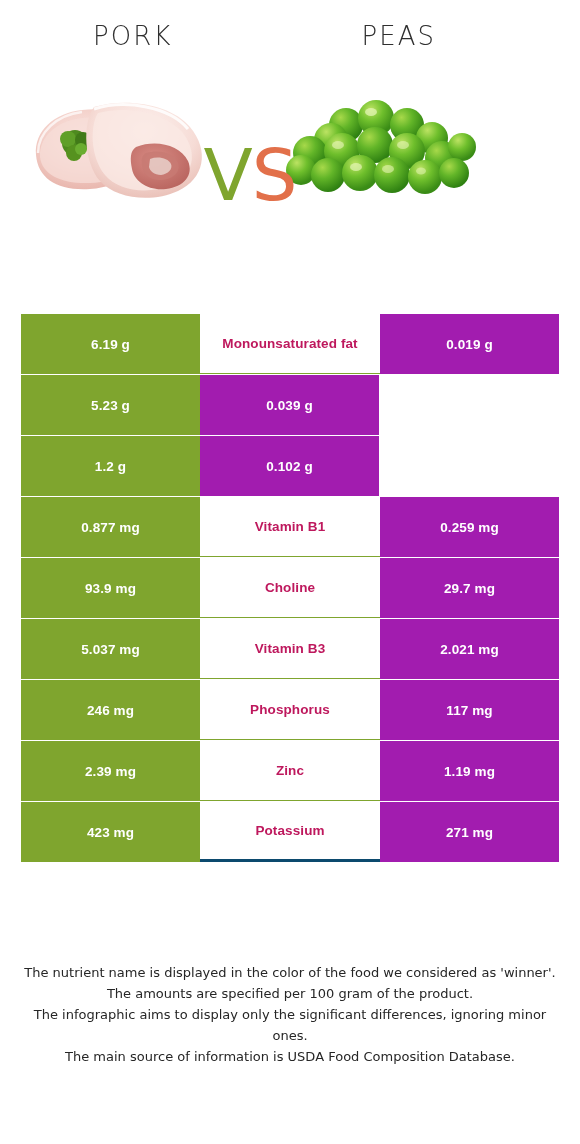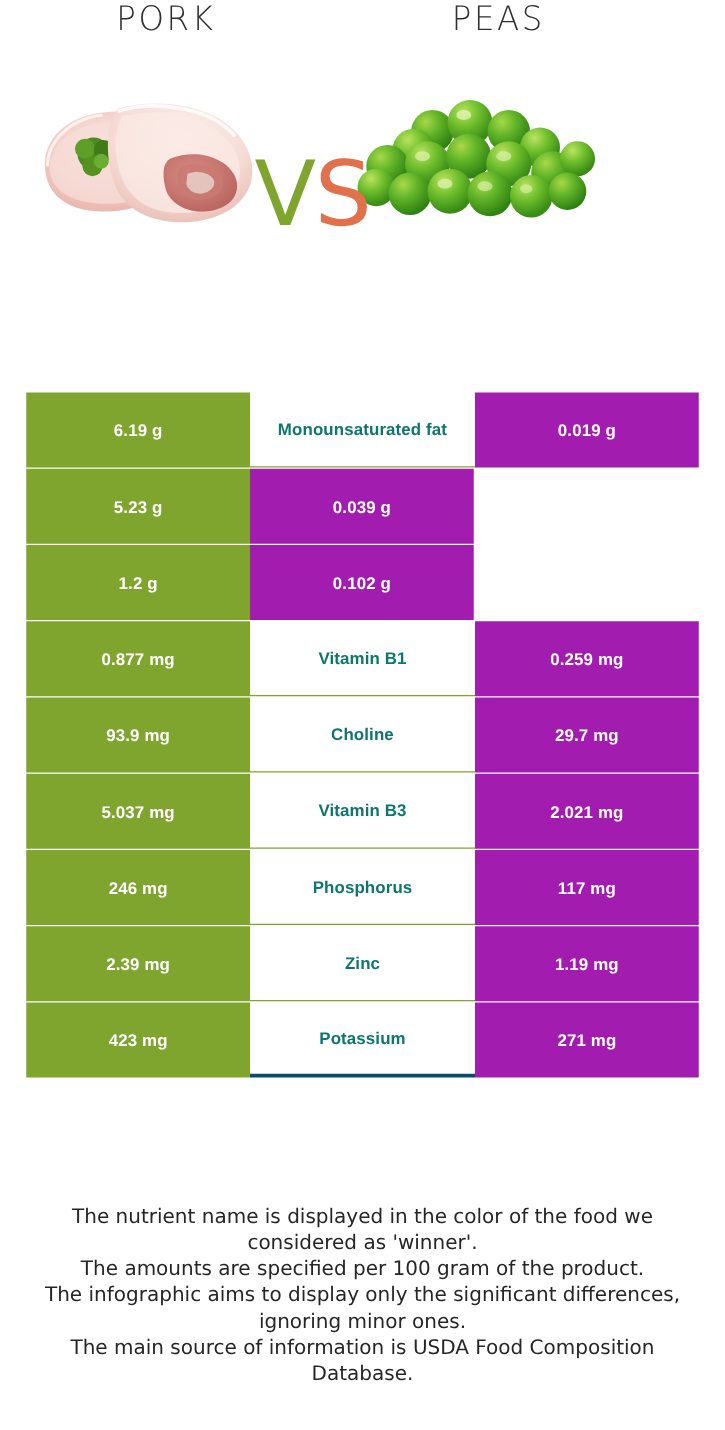--- a/index.html
+++ b/index.html
@@ -19,20 +19,21 @@
 
   
   .hero {
     position: relative;
     width: 580px;
     height: 296px;
   }
   .hero-titles {
     display: flex;
     width: 531px;
+    padding-top: 20px;
     box-sizing: border-box;
   }
   .hero-title {
     flex: 1 1 50%;
     text-align: center;
     font-size: 27px;
     font-weight: 300;
     letter-spacing: 2.2px;
     color: #2f2f2f;
     font-family: "DejaVu Sans", sans-serif;
@@ -102,21 +103,21 @@
     letter-spacing: 0.1px;
   }
   .cell-left {
     width: 179px;
     background: #7fa52e;
     color: #ffffff;
   }
   .cell-mid {
     width: 180px;
     background: #ffffff;
-    color: #0f766e;
+    color: #be185d;
     border-bottom: 1px solid #7fa52e;
   }
   .row:last-child .cell-mid {
     border-bottom: 3px solid #0c4a6e;
   }
   .cell-mid.win-peas {
     color: #d4684a;
     border-bottom-color: #c98a6a;
   }
   .cell-right {
@@ -125,21 +126,21 @@
     color: #ffffff;
   }
 
   
   .notes {
     position: absolute;
     left: 0;
     top: 962px;
     width: 580px;
     text-align: center;
-    font-size: 16px;
+    font-size: 13px;
     line-height: 21px;
     color: #262626;
     font-family: "DejaVu Sans", sans-serif;
     padding: 0 18px;
     box-sizing: border-box;
   }
   .notes p {
     margin: 0;
   }
 </style>

